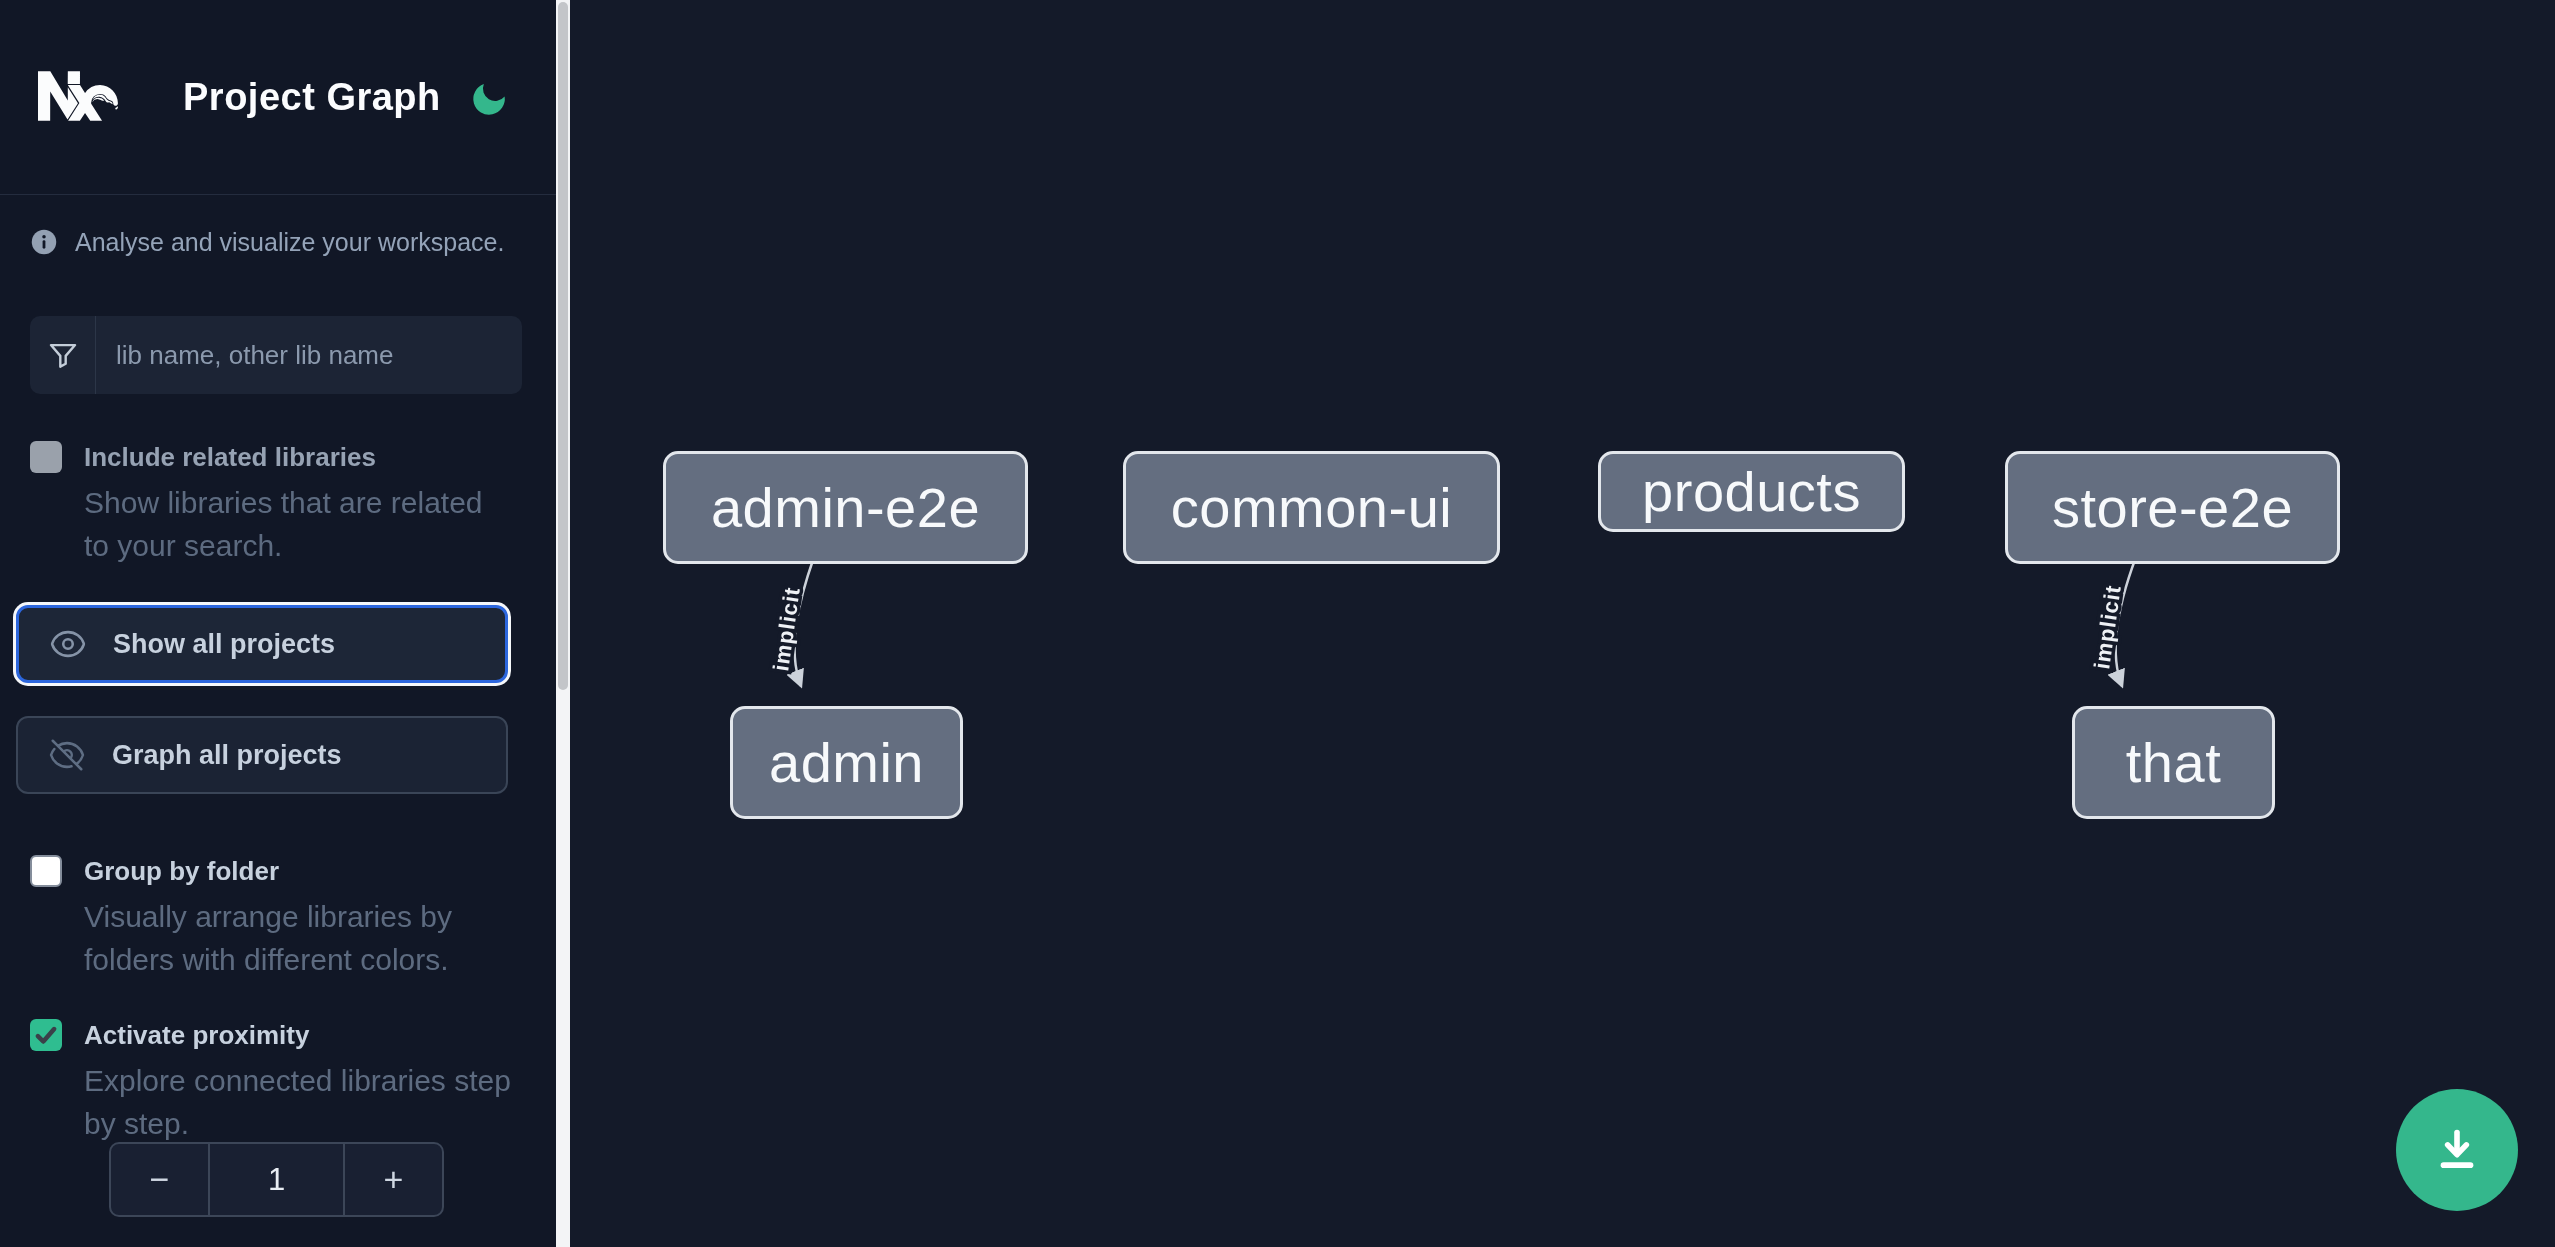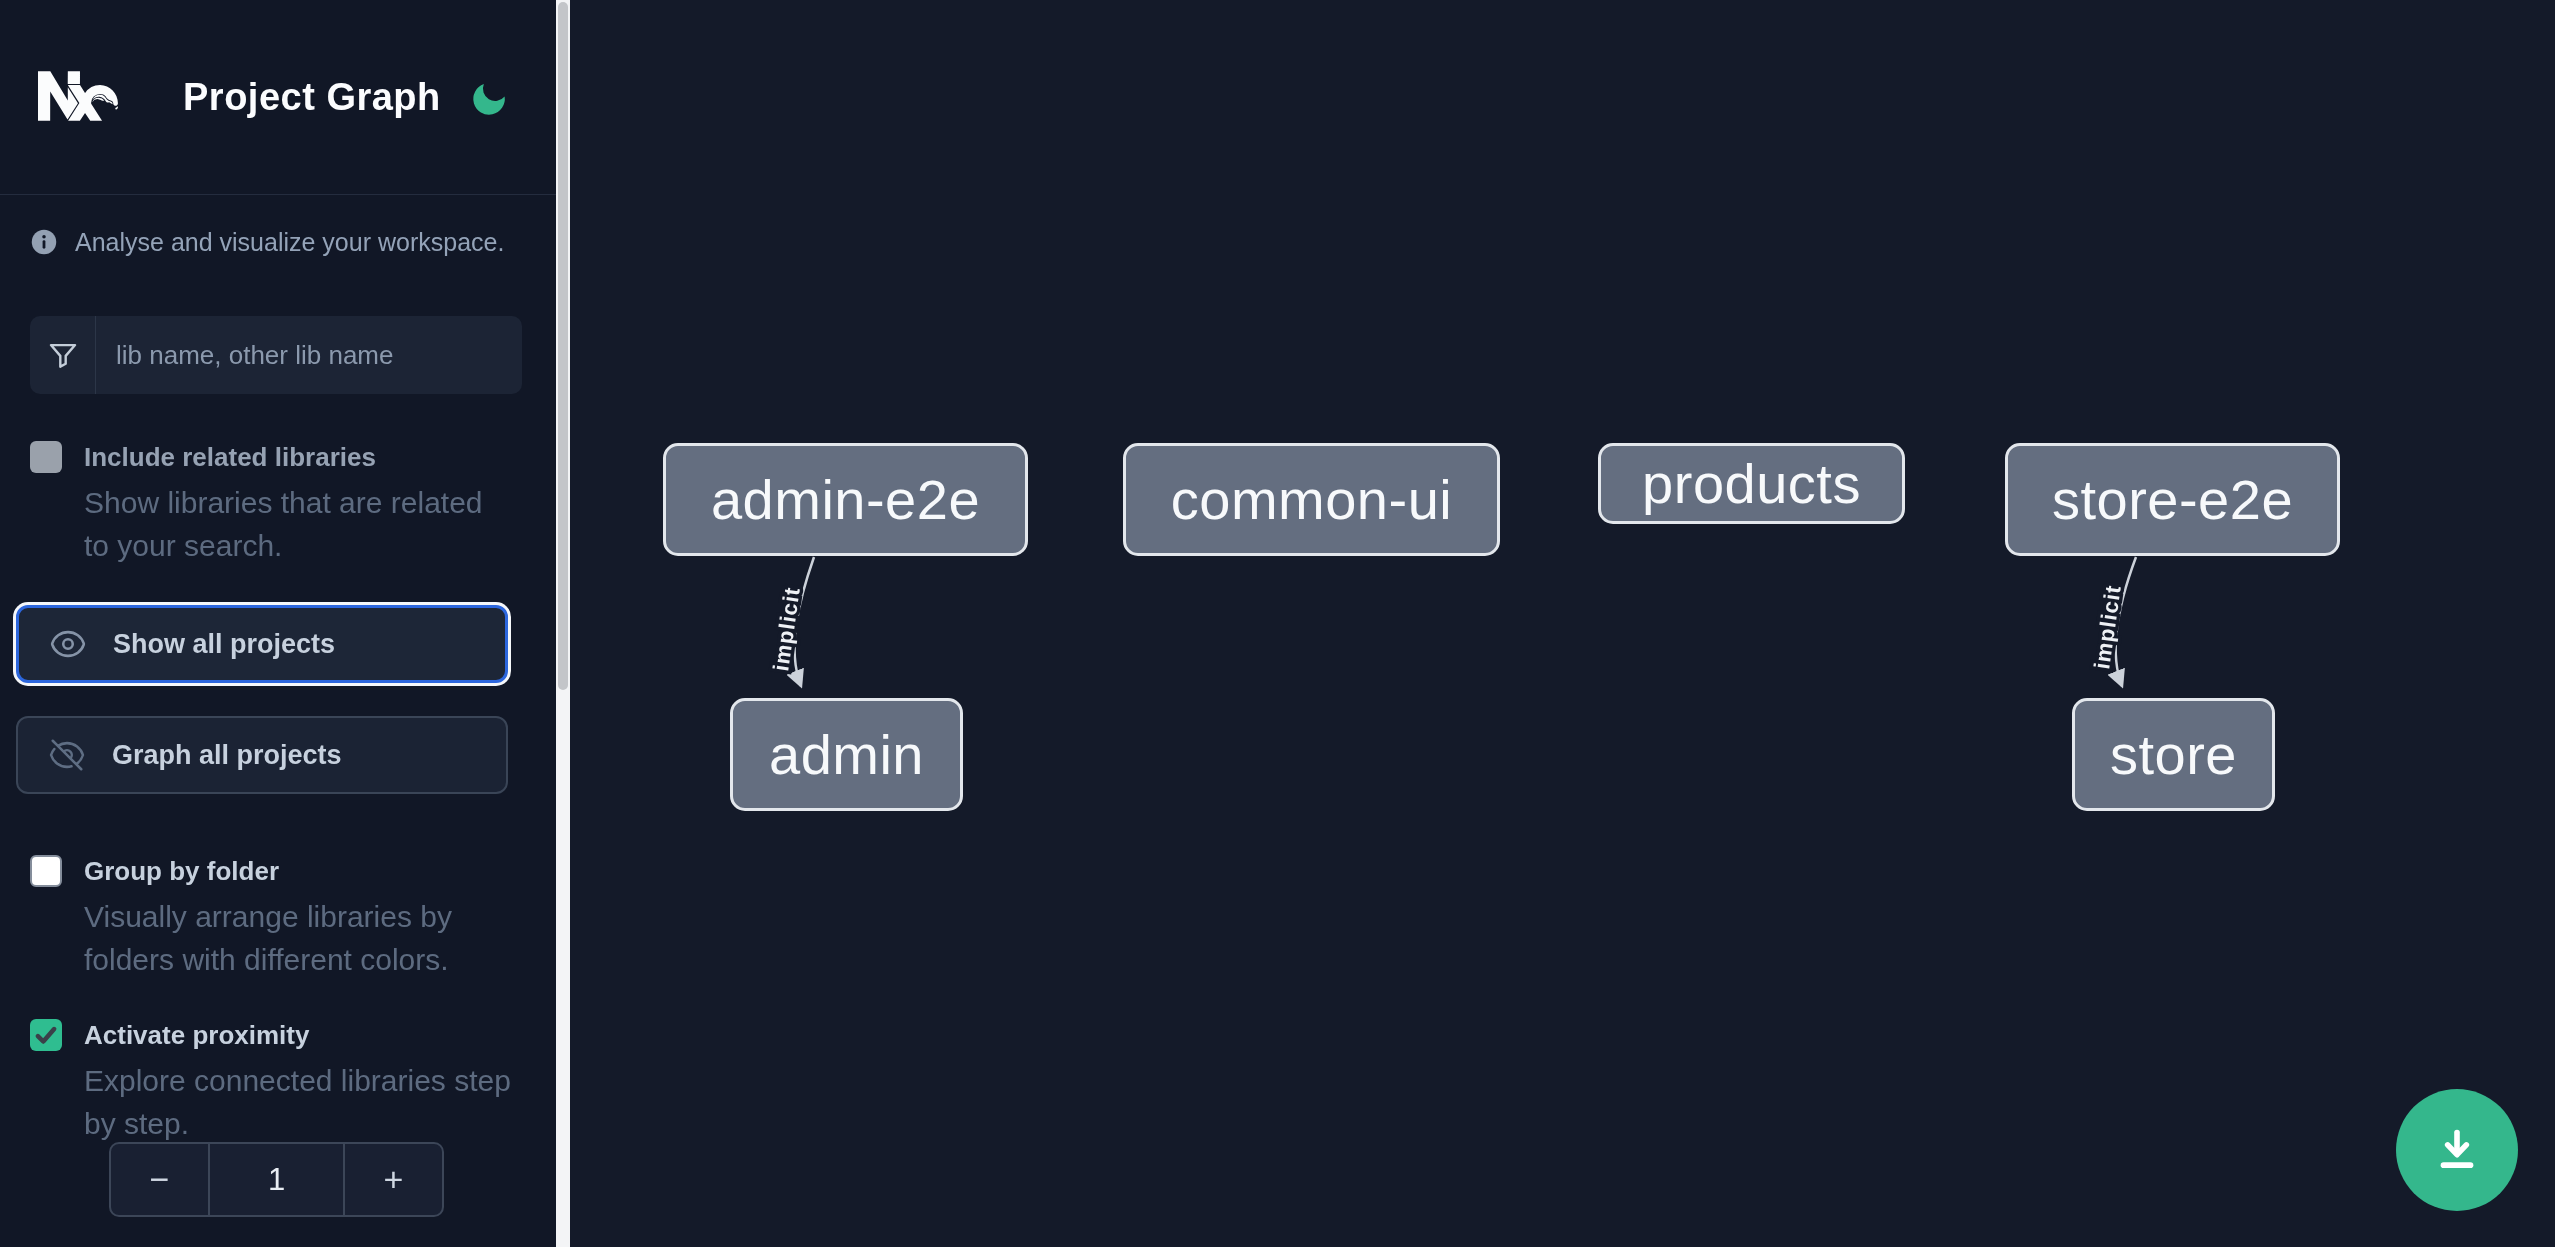--- a/index.html
+++ b/index.html
@@ -93,21 +93,21 @@
   #scrollbar-thumb {
     position:absolute; left:558px; top:2px; width:10px; height:688px;
     background:#c3c5c9; border-radius:5px; cursor:grab;
   }
 
   
   #canvas { position:absolute; left:570px; top:0; width:1985px; height:1247px; }
   .node {
     position:absolute; background:#646e80; border:3px solid #e3e7ec; border-radius:15px;
     color:#f7f9fb; font-size:56px; display:flex; align-items:center; justify-content:center;
-    cursor:pointer; letter-spacing:0.5px;
+    cursor:pointer; letter-spacing:0.5px;margin-top:8px;
   }
   #edges-svg { position:absolute; left:0; top:0; width:2555px; height:1247px; pointer-events:none; }
   .edge-path { stroke:#ccd2da; stroke-width:2.5; fill:none; }
   .edge-label {
     font-family:"Liberation Sans", sans-serif; font-size:22px; font-weight:700;
     fill:#eef1f5; stroke:#141a29; stroke-width:7px; paint-order:stroke;
     letter-spacing:1px; text-anchor:middle;
   }
 
   
@@ -219,21 +219,21 @@
     <text class="edge-label" x="794" y="630" transform="rotate(-82 794 630)">implicit</text>
     <path class="edge-path" d="M 2136 557 C 2121 597, 2107 648, 2122 686" marker-end="url(#arrowhead)"></path>
     <text class="edge-label" x="2115" y="628" transform="rotate(-82 2115 628)">implicit</text>
   </svg>
 
   <div class="node" style="left:663px;  top:443px; width:365px; height:113px">admin-e2e</div>
   <div class="node" style="left:1123px; top:443px; width:377px; height:113px">common-ui</div>
   <div class="node" style="left:1598px; top:443px; width:307px; height:81px">products</div>
   <div class="node" style="left:2005px; top:443px; width:335px; height:113px">store-e2e</div>
   <div class="node" style="left:730px;  top:698px; width:233px; height:113px">admin</div>
-  <div class="node" style="left:2072px; top:698px; width:203px; height:113px">store</div>
+  <div class="node" style="left:2072px; top:698px; width:203px; height:113px">that</div>
 
   <div id="download-fab">
     <svg width="56" height="56" viewBox="0 0 24 24" fill="none" stroke="#ffffff" stroke-width="2.4" stroke-linecap="round" stroke-linejoin="round">
       <path d="M12 4.5v8.5"></path>
       <path d="M8 9.8l4 4.2 4-4.2"></path>
       <path d="M6.2 18.5h11.6"></path>
     </svg>
   </div>
 
 </div>

